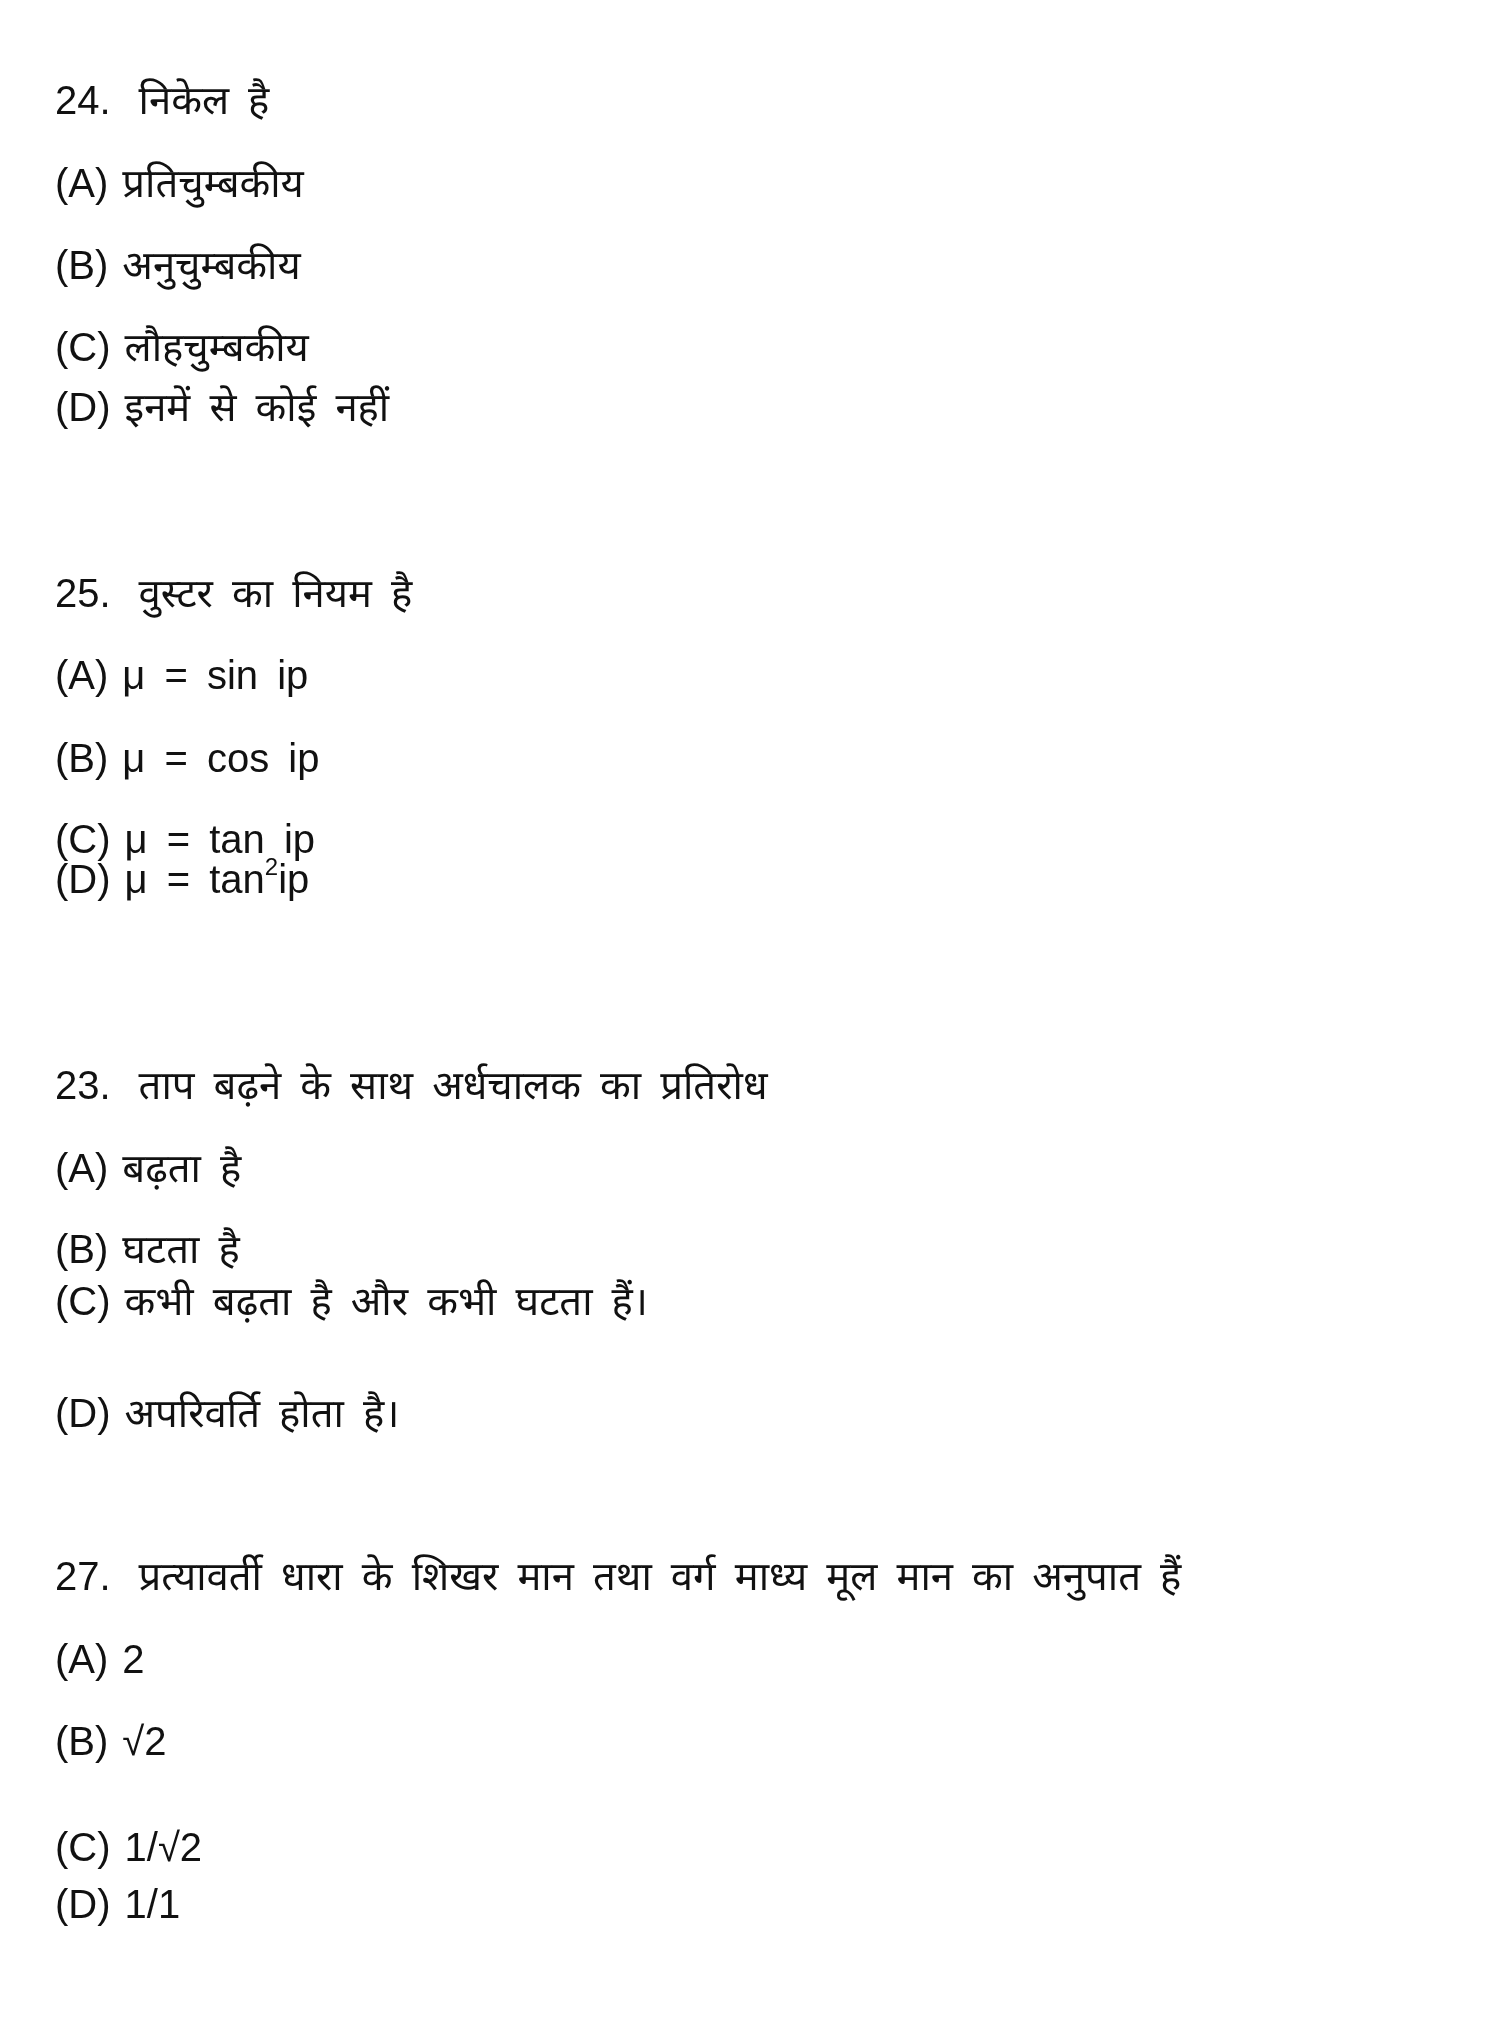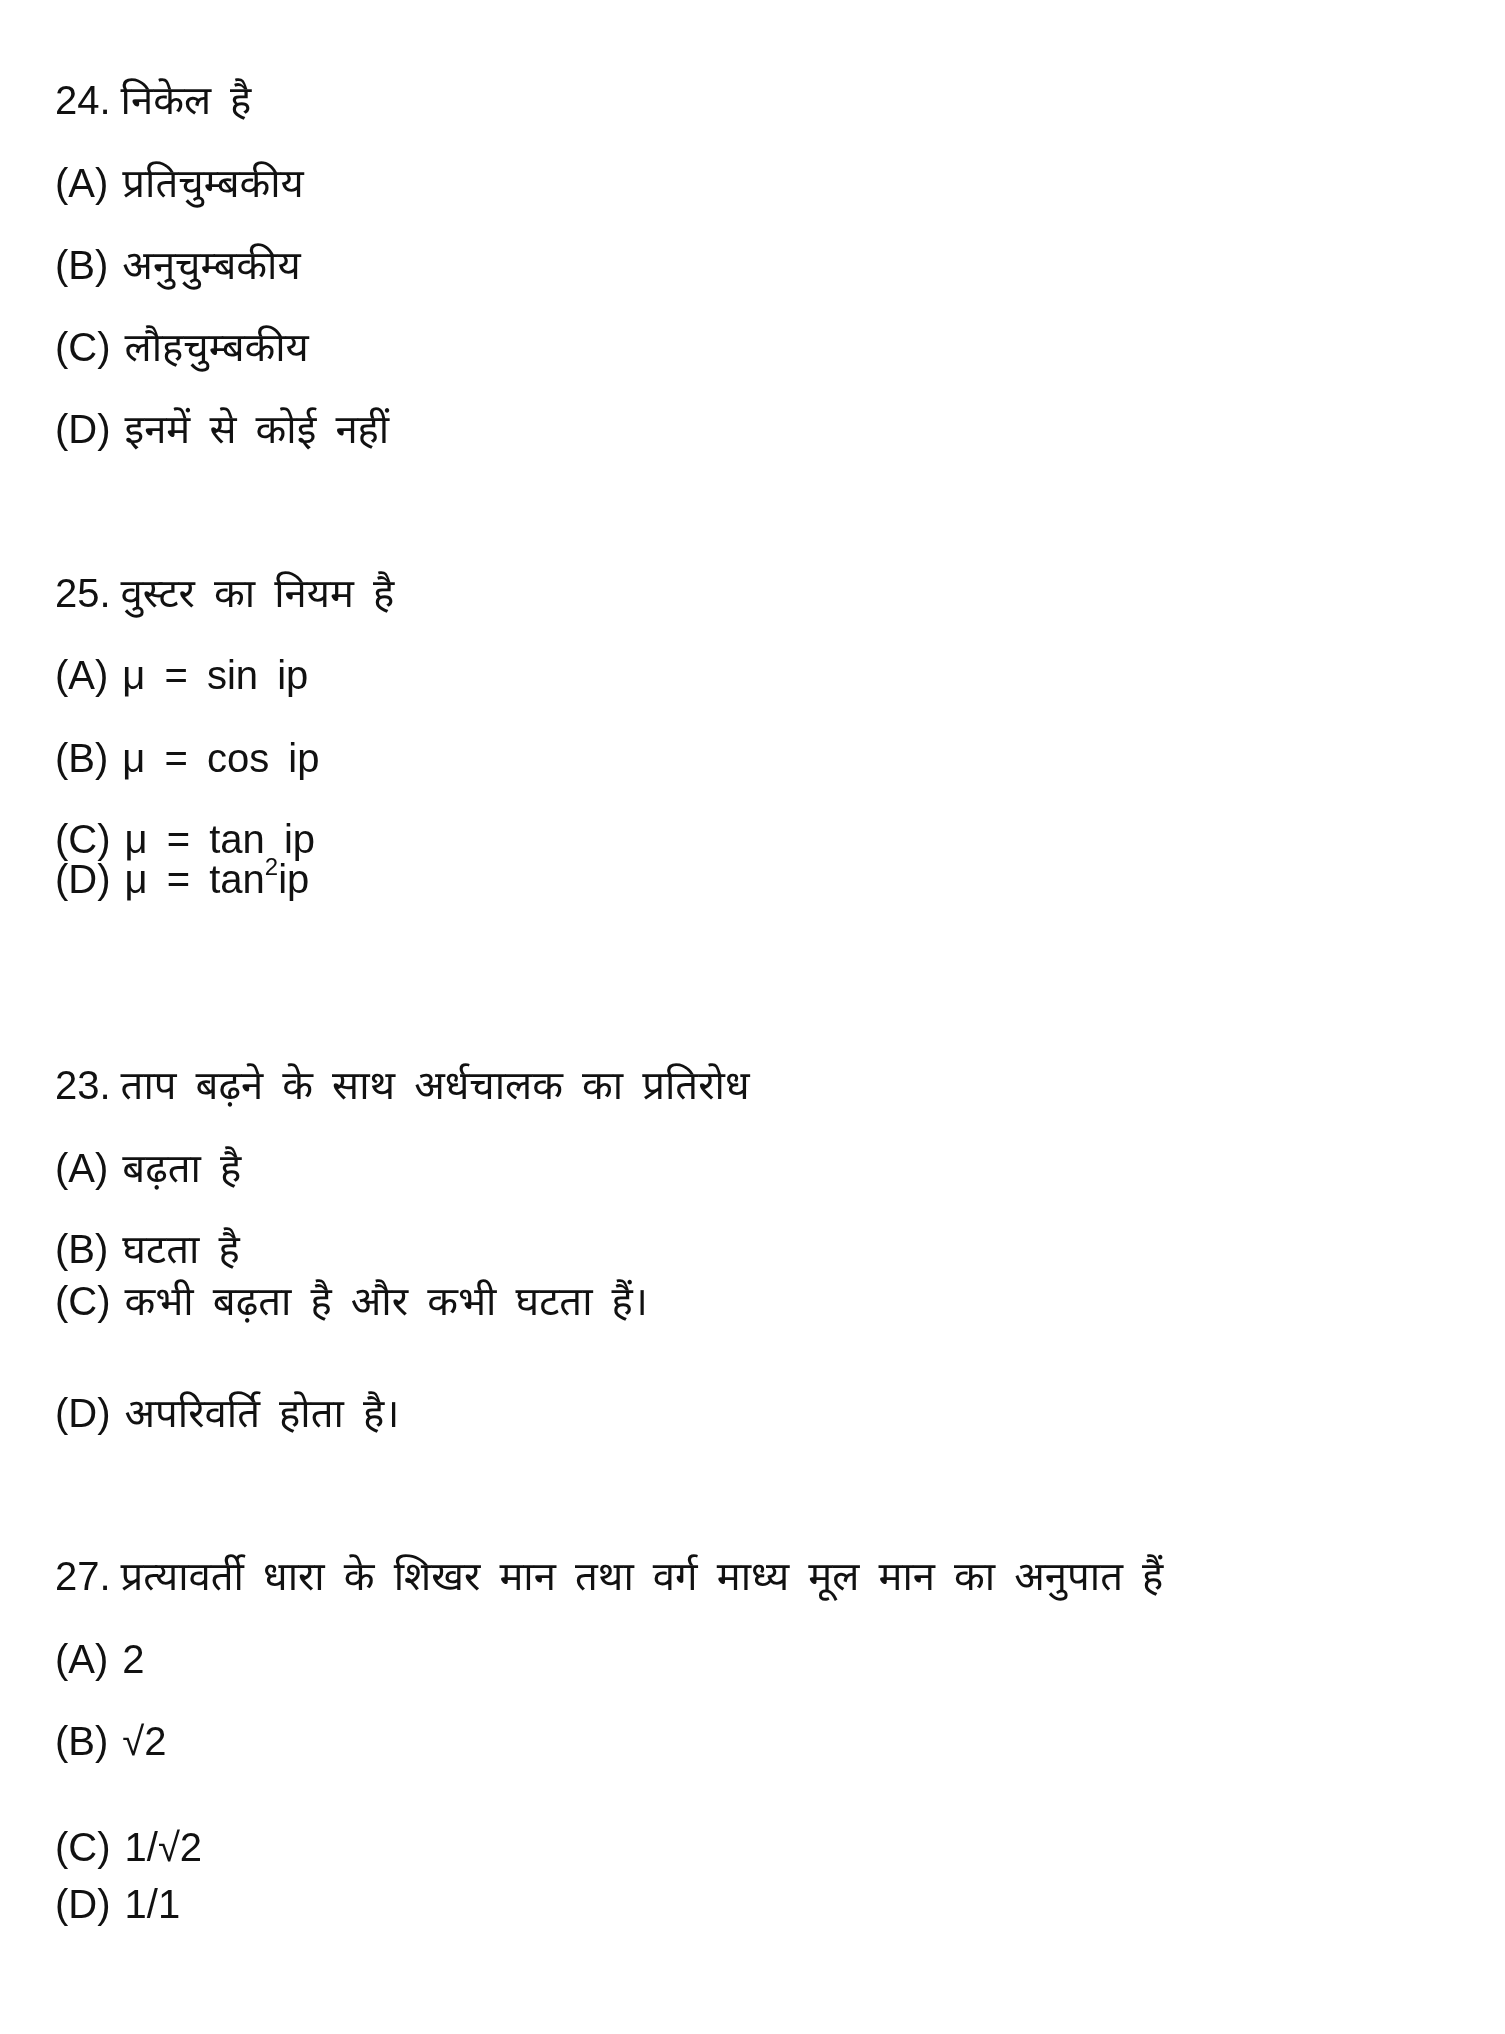--- a/index.html
+++ b/index.html
@@ -6,40 +6,40 @@
     body {
       width: 1505px; height: 2034px; position: relative; overflow: hidden;
       font-family: "Liberation Sans", "DejaVu Sans", sans-serif;
       color: #111111;
     }
     .line {
       position: absolute; left: 55px;
       font-size: 40px; line-height: 48px; white-space: nowrap;
       word-spacing: 8px;
     }
-    .num { margin-right: 10px; }
+    .num { margin-right: 28px; }
     .opt-label { margin-right: 14px; }
     sup { font-size: 24px; line-height: 0; position: relative; top: -4px; }
   </style>
 </head>
 <body>
 
 <div class="line" style="top:76px">
   <span class="num">24.</span><span>निकेल है</span>
 </div>
 <div class="line" style="top:159px">
   <span class="opt-label">(A)</span><span>प्रतिचुम्बकीय</span>
 </div>
 <div class="line" style="top:241px">
   <span class="opt-label">(B)</span><span>अनुचुम्बकीय</span>
 </div>
 <div class="line" style="top:323px">
   <span class="opt-label">(C)</span><span>लौहचुम्बकीय</span>
 </div>
-<div class="line" style="top:405px">
+<div class="line" style="top:383px">
   <span class="opt-label">(D)</span><span>इनमें से कोई नहीं</span>
 </div>
 
 <div class="line" style="top:569px">
   <span class="num">25.</span><span>वुस्टर का नियम है</span>
 </div>
 <div class="line" style="top:651px">
   <span class="opt-label">(A)</span><span>μ = sin ip</span>
 </div>
 <div class="line" style="top:734px">

